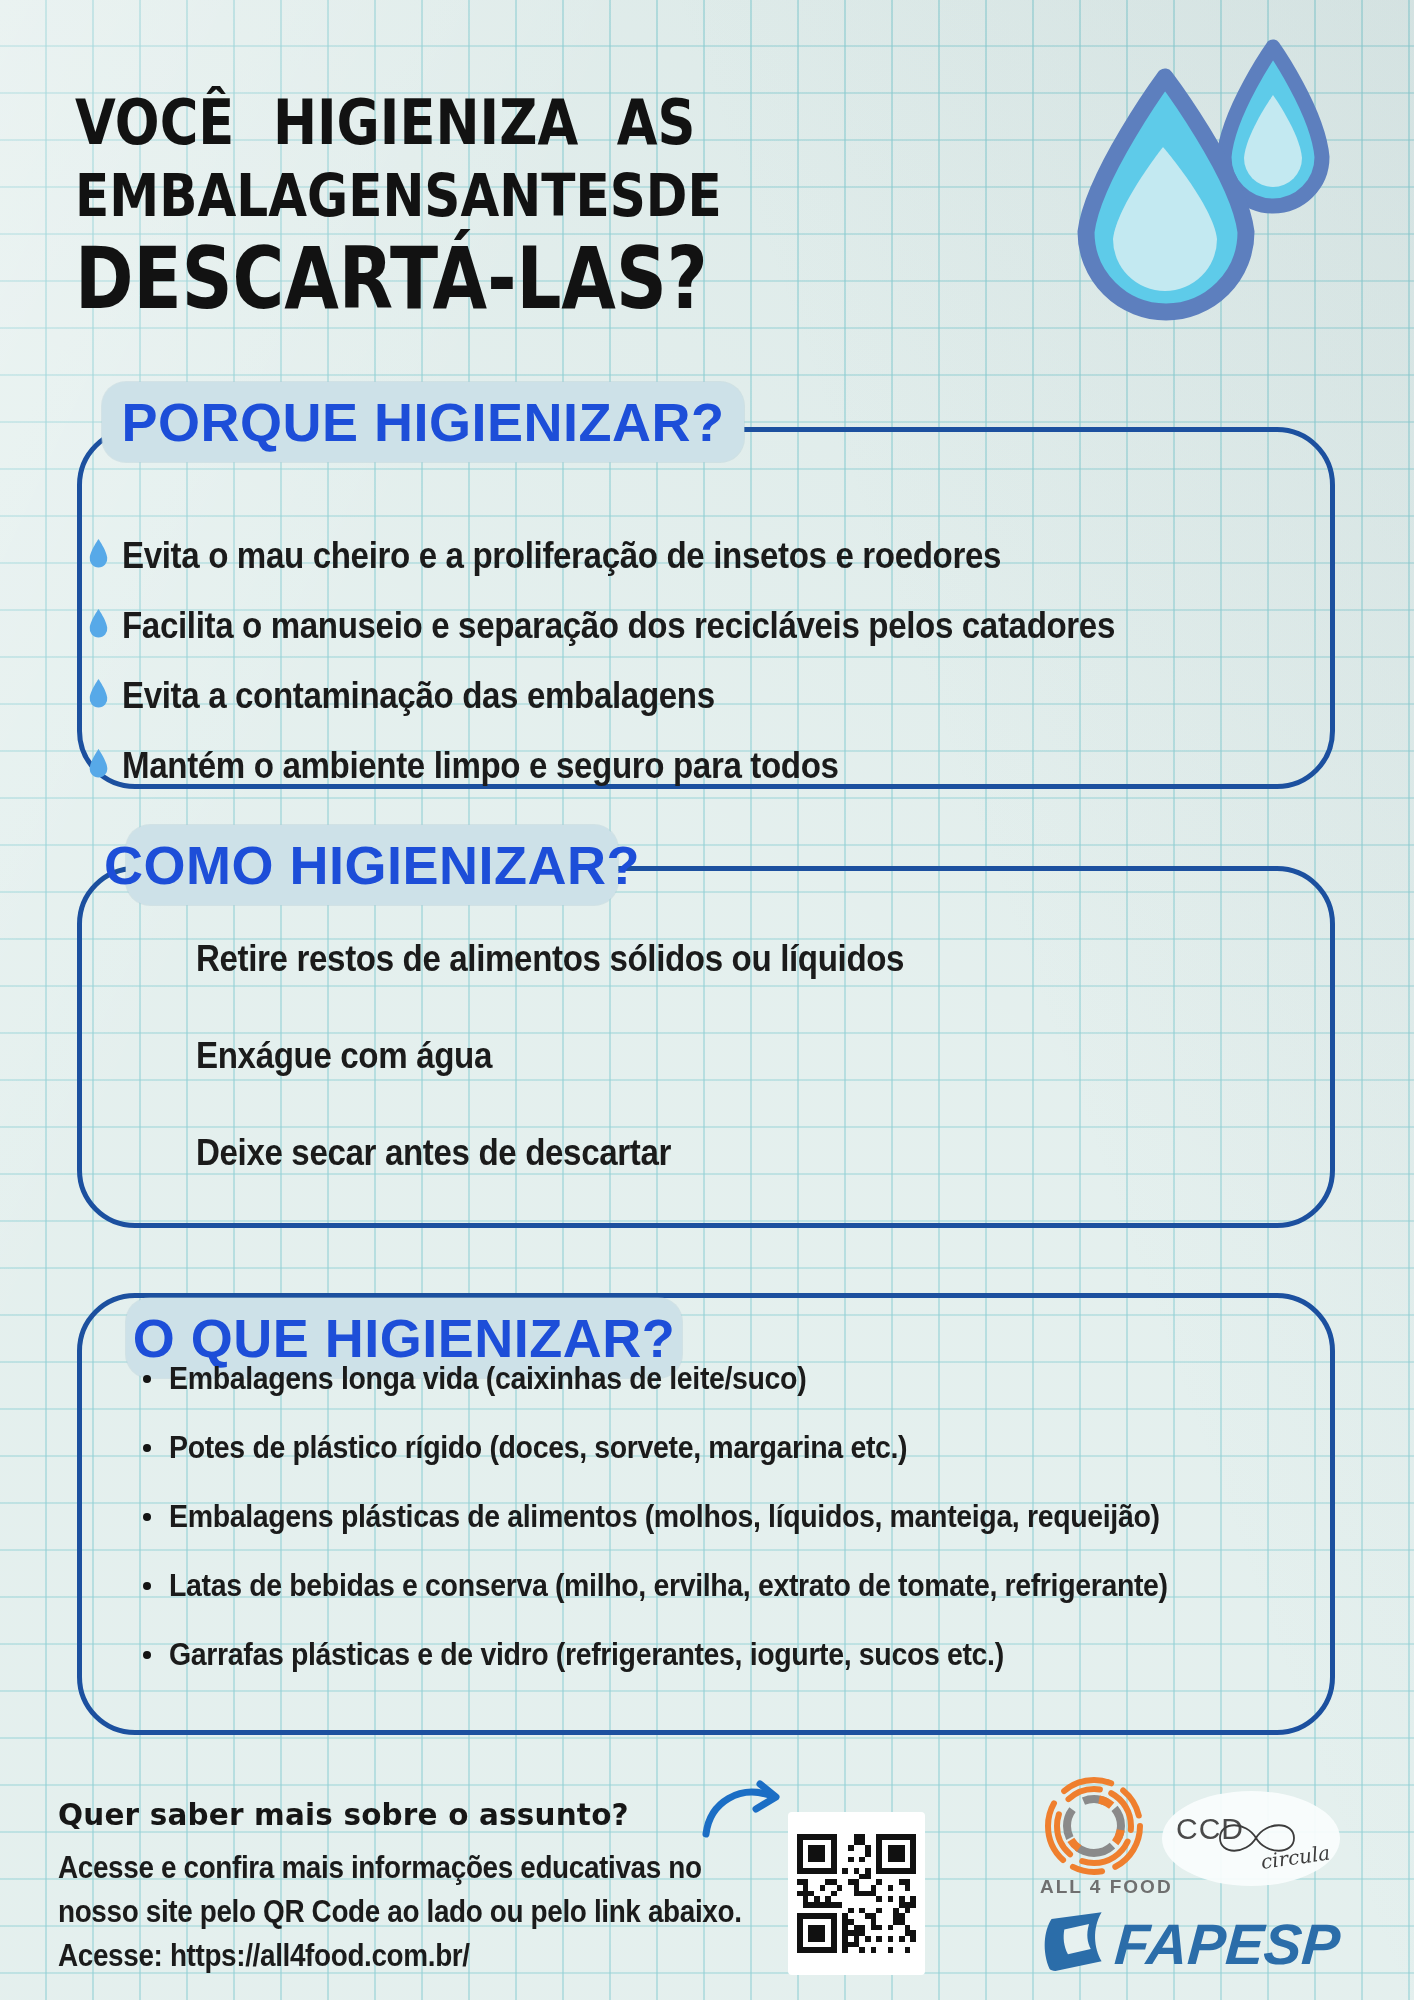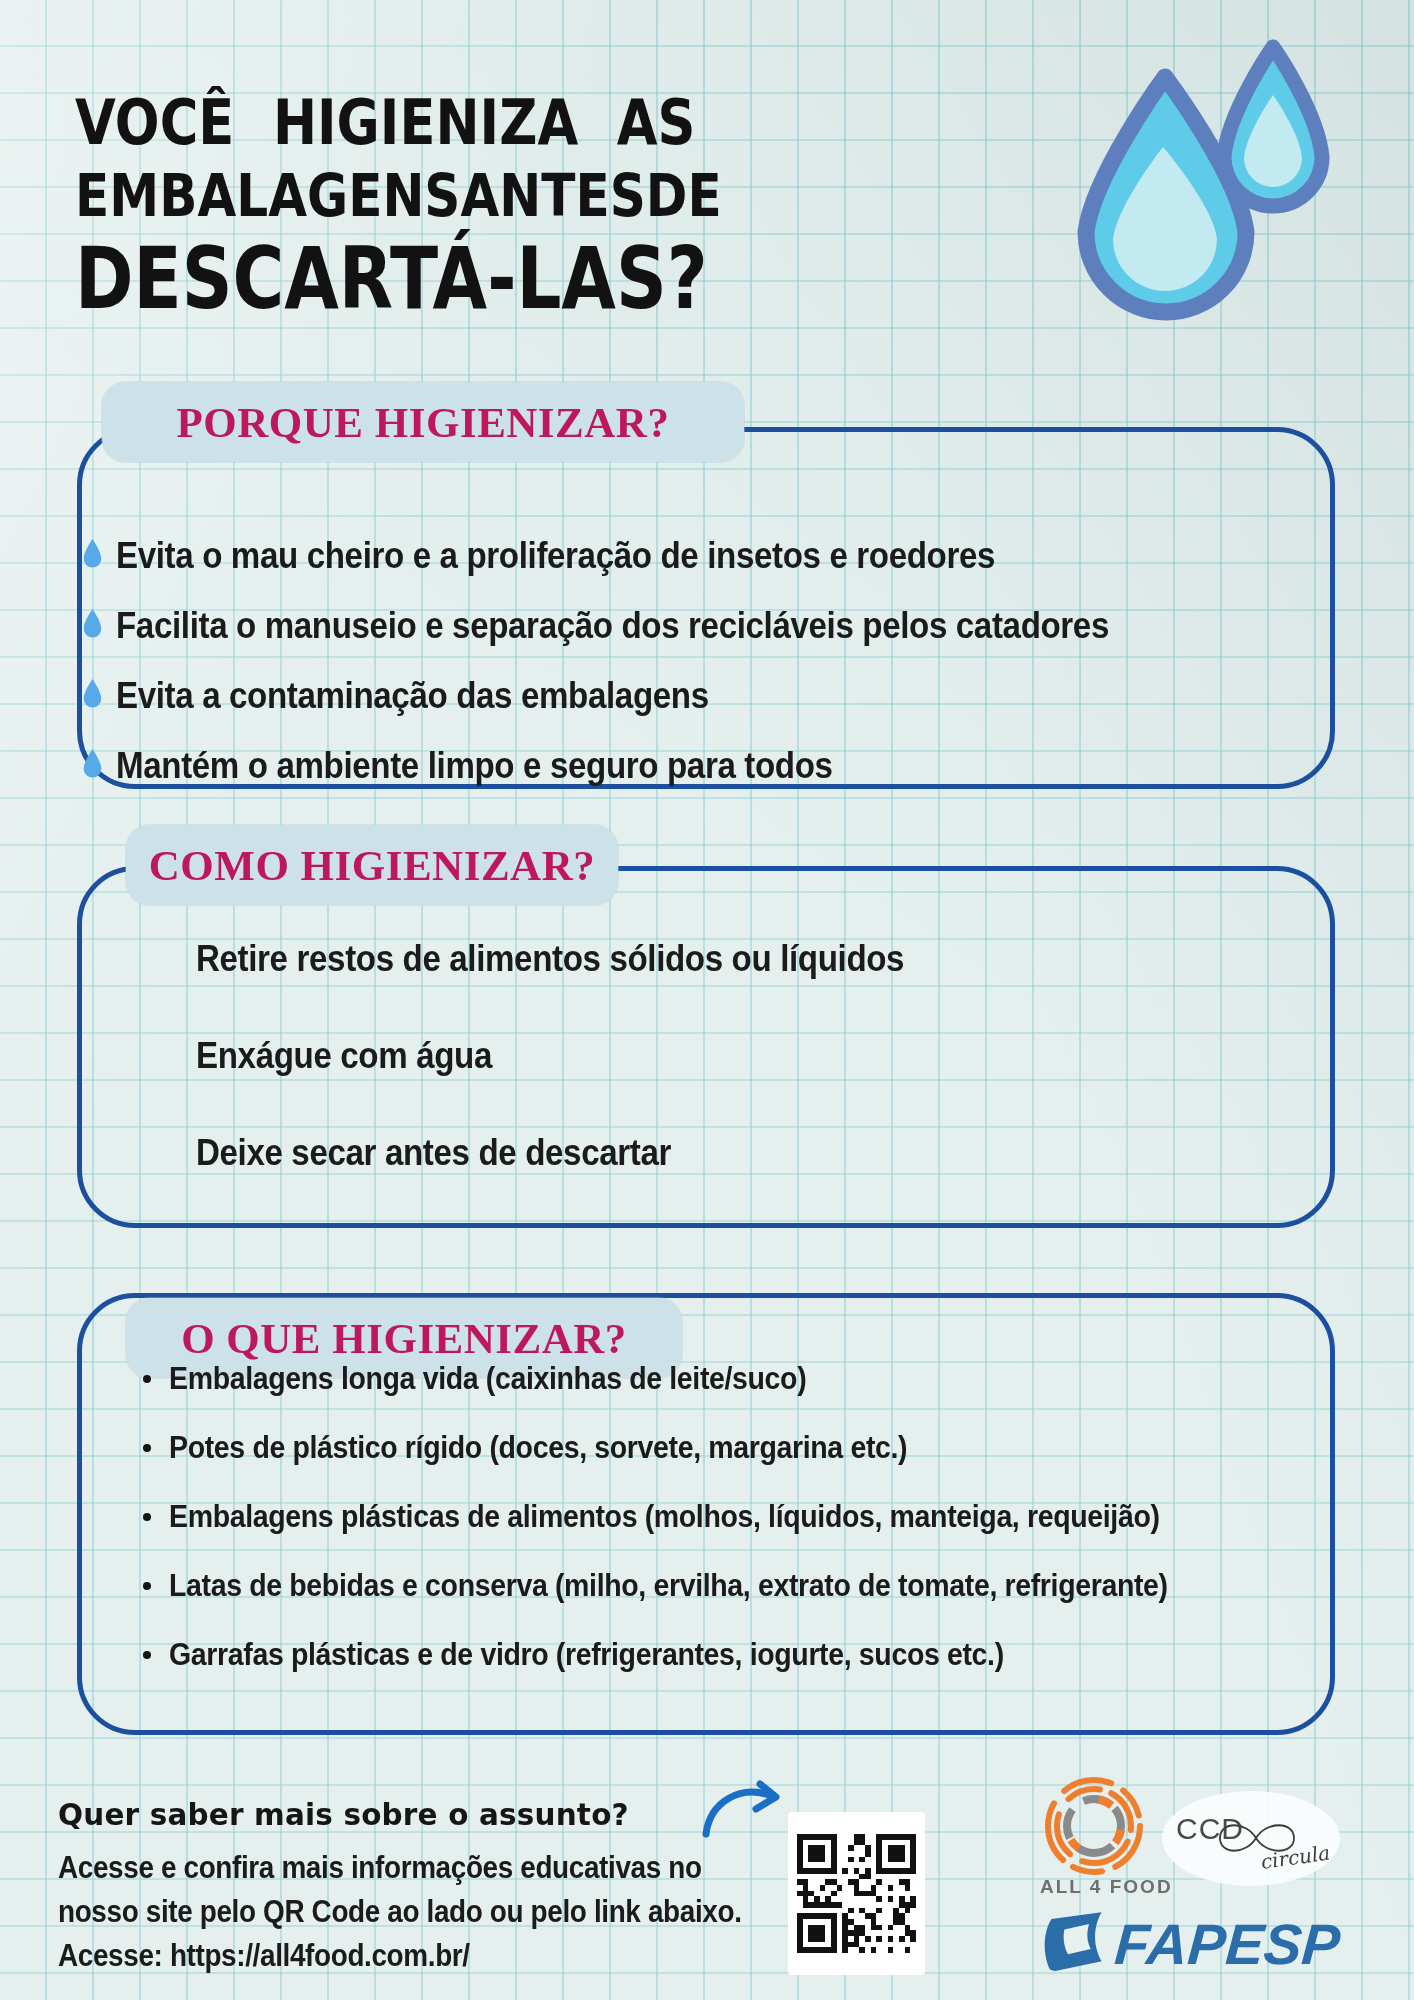--- a/index.html
+++ b/index.html
@@ -38,22 +38,22 @@
   
   .sec-box{
     position:absolute;left:77px;width:1248px;
     border:5px solid #1c509f;border-radius:58px;
     background:transparent;
   }
   .pill{
     position:absolute;height:80px;border-radius:24px;
     background:#cde1e8;
     display:flex;align-items:center;justify-content:center;
-    font-family:Liberation Serif, serif;font-weight:bold;font-size:43px;
-    color:#be185d;letter-spacing:.5px;white-space:nowrap;
+    font-family:Liberation Sans, sans-serif;font-weight:bold;font-size:54px;
+    color:#1d4ed8;letter-spacing:.5px;white-space:nowrap;
     box-shadow:0 0 0 1px rgba(180,205,215,.4);
   }
 
   ul.plist{list-style:none;margin:0;padding:0;}
   .item-text{
     display:inline-block;transform:scaleX(.92);transform-origin:left center;
     font-family:"Liberation Sans", sans-serif;font-weight:bold;
     letter-spacing:-.4px;color:#1b1b1b;white-space:nowrap;
   }
   .sec1 li{display:flex;align-items:center;margin-bottom:25px;height:45px;}
@@ -119,21 +119,21 @@
       <path d="M258,22 C258,22 213,86 209,132 A49,49 0 1 0 307,132 C303,86 258,22 258,22 Z" fill="#5ecbe9" stroke="#5d7fbe" stroke-width="15" stroke-linejoin="round"></path>
       <path d="M258,70 C258,70 231,108 229,133 A29,29 0 1 0 287,133 C285,108 258,70 258,70 Z" fill="#c3e9f1"></path>
 
       <path d="M150,52 C150,52 78,150 71,207 A80,80 0 1 0 231,207 C224,150 150,52 150,52 Z" fill="#5ecbe9" stroke="#5d7fbe" stroke-width="17" stroke-linejoin="round"></path>
       <path d="M148,122 C148,122 102,180 98,214 A52,52 0 1 0 202,214 C198,180 148,122 148,122 Z" fill="#c3e9f1"></path>
     </svg>
   </div>
 
   <div class="sec-box" style="top:427px;height:352px;"></div>
   <div class="pill" style="left:102px;top:382px;width:642px;">PORQUE HIGIENIZAR?</div>
-  <ul class="plist sec1 abs" style="left:81px;top:533px;">
+  <ul class="plist sec1 abs" style="left:87px;top:533px;">
     <li>
       <span class="drop-bullet">
         <svg width="23" height="32" viewBox="0 0 23 32">
             <path d="M11.5,1 C11.5,1 3.5,12.5 2.8,19.5 A8.8,8.8 0 1 0 20.2,19.5 C19.5,12.5 11.5,1 11.5,1 Z" fill="#57a9e8"></path>
           </svg>
       </span>
       <span class="item-text">Evita o mau cheiro e a proliferação de insetos e roedores</span>
     </li>
     <li>
       <span class="drop-bullet">

